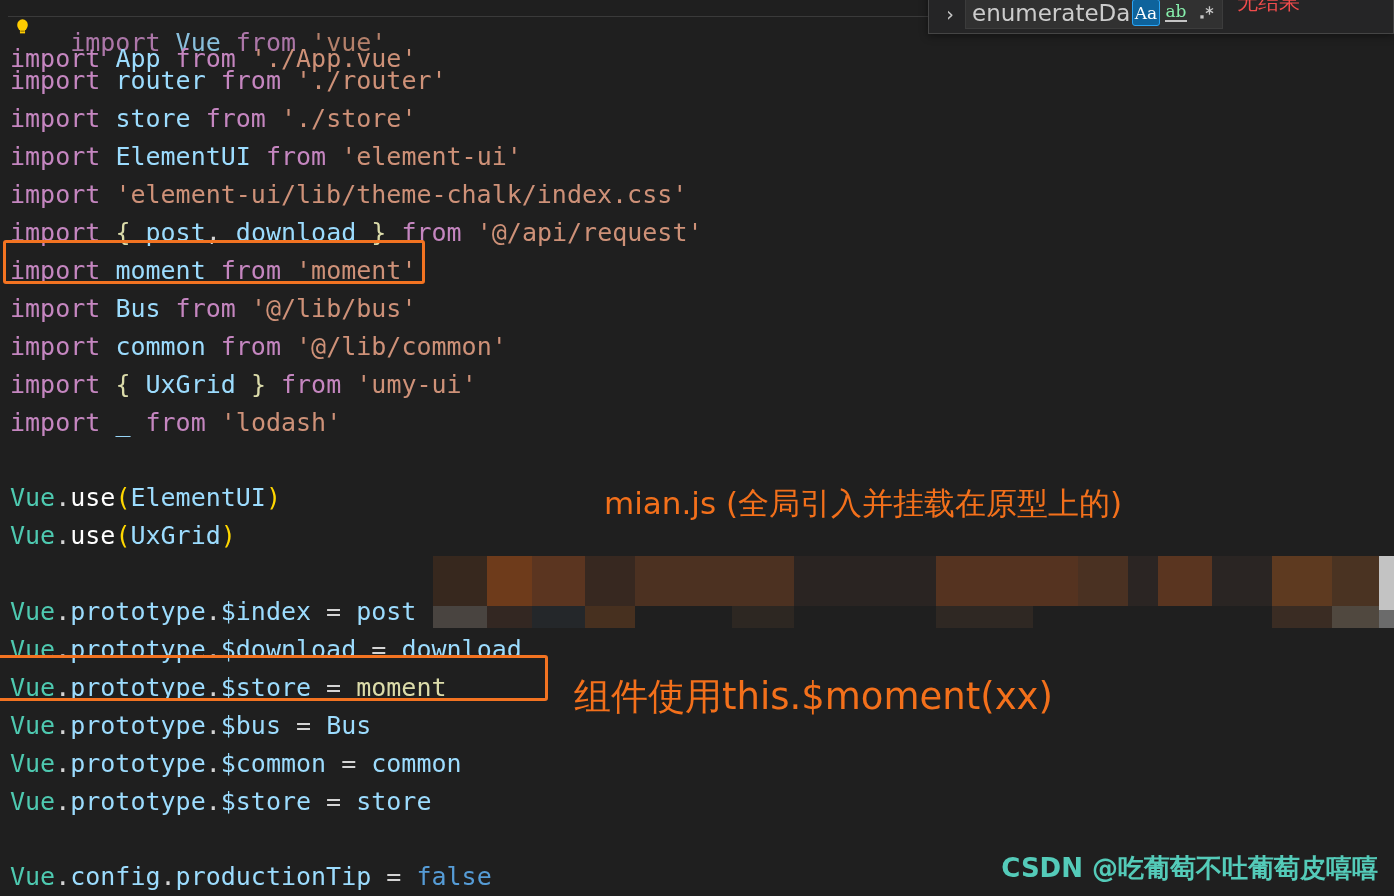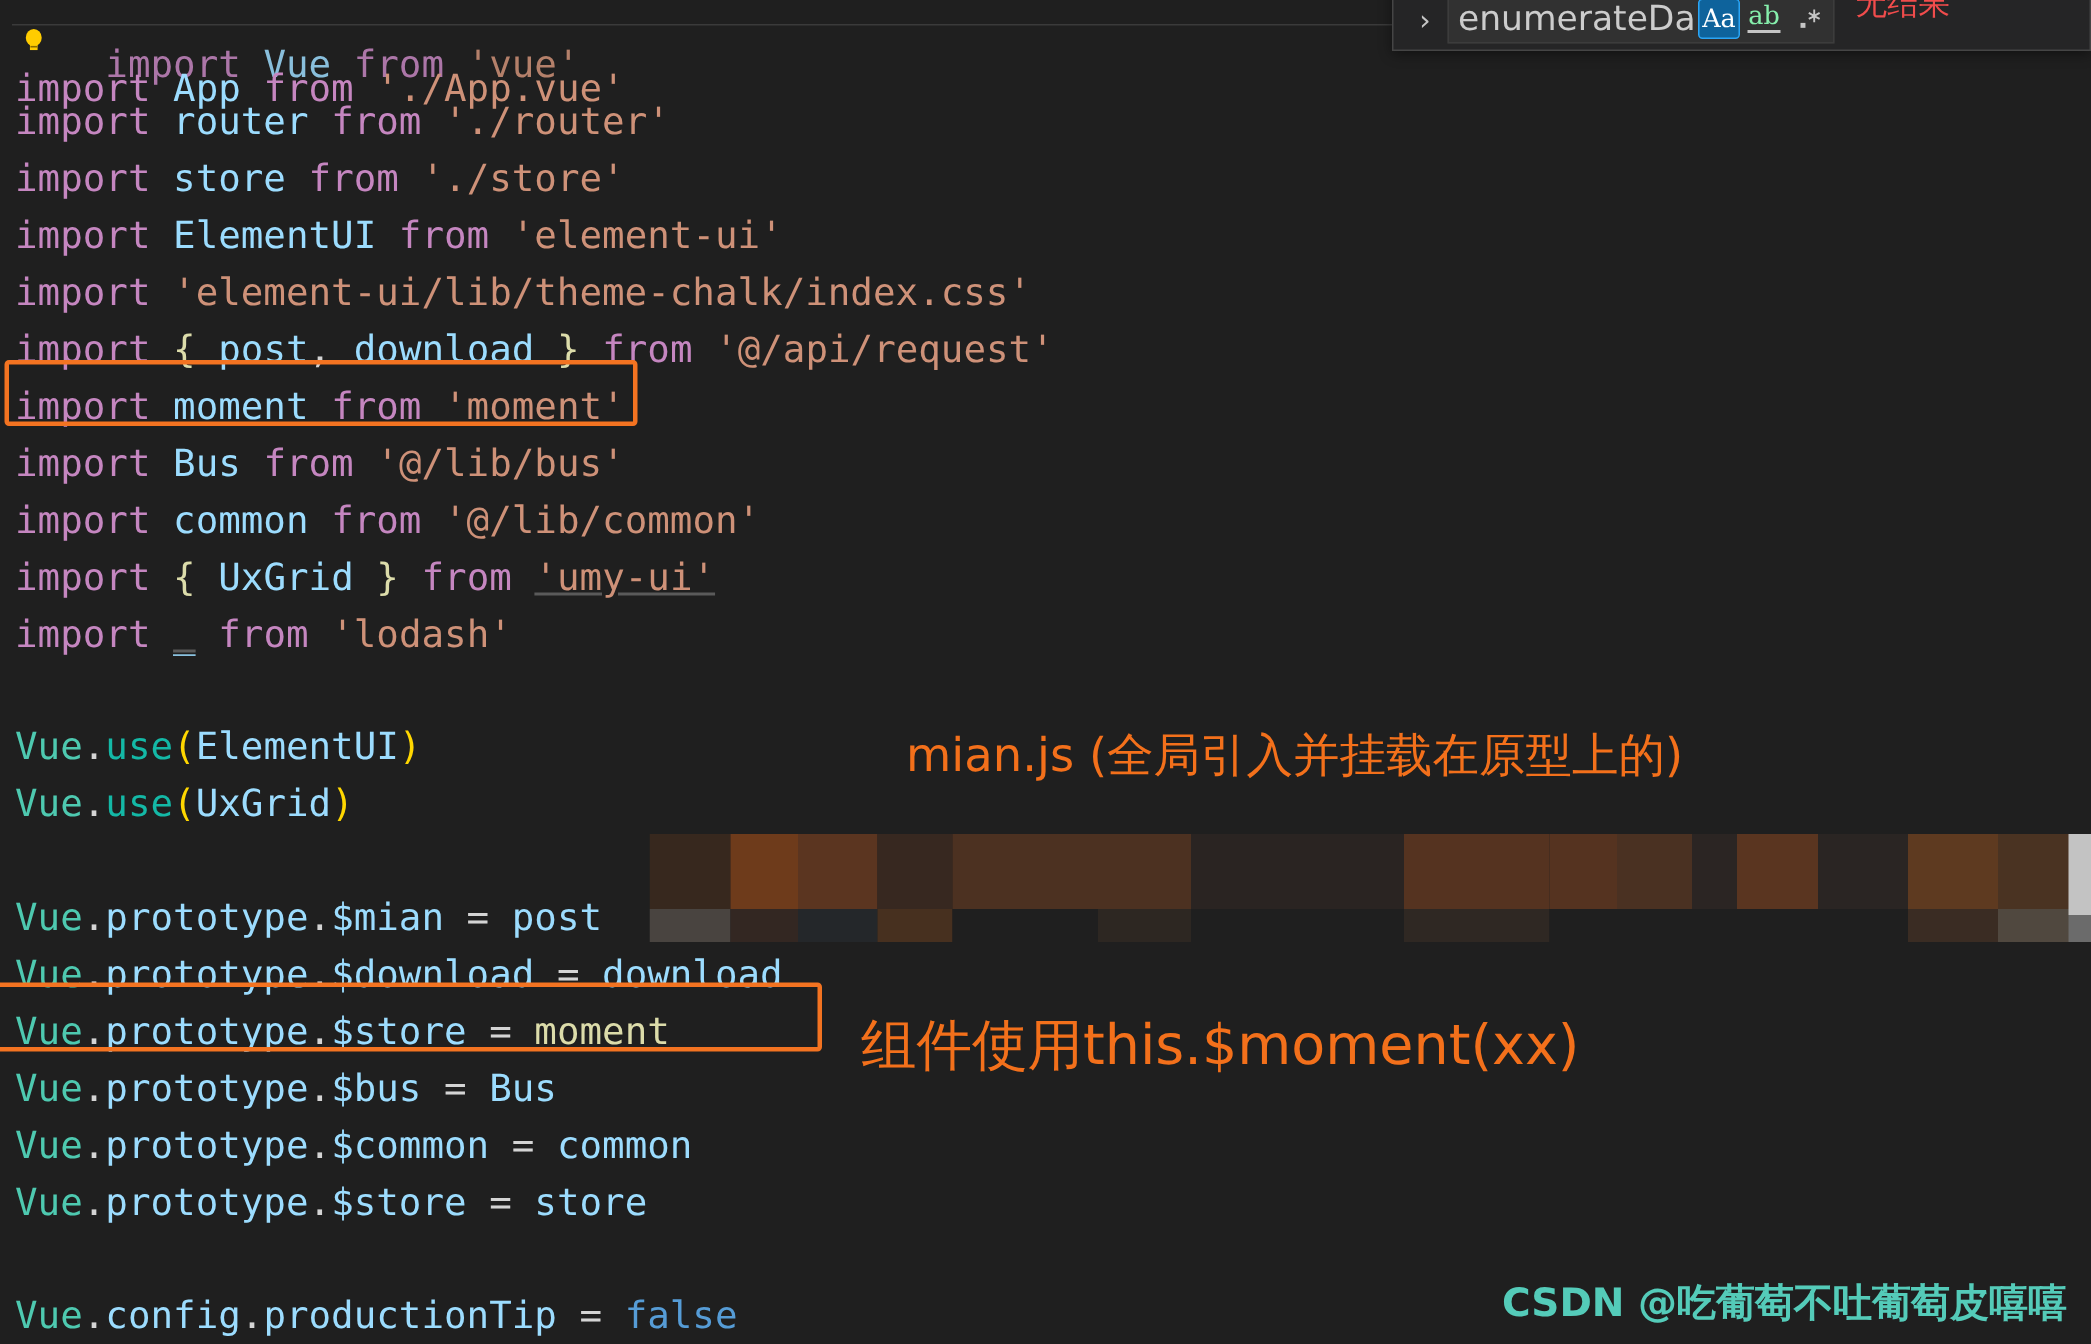--- a/index.html
+++ b/index.html
@@ -34,25 +34,25 @@
     letter-spacing: 0px;
   }
 
   
   .kw      { color: #c586c0; }   
   .ident   { color: #9cdcfe; }   
   .str     { color: #ce9178; }   
   .brace   { color: #dcdcaa; }   
   .punc    { color: #d4d4d4; }   
   .obj     { color: #4ec9b0; }   
-  .fn      { color: #14b8a6; }   
+  .fn      { color: #ffffff; }   
   .paren   { color: #ffd700; }   
   .val     { color: #569cd6; }   
   .lit     { color: #dcdcaa; }   
-  .under   { text-decoration: underline; text-decoration-color: #5a5a5a; }
+  .under   { text-decoration-color: #5a5a5a; }
 
   
   .clipped {
     top: -14px;
     opacity: .85;
   }
 
   
   .ruler {
     position: absolute;
@@ -273,21 +273,21 @@
       <div class="code-line" style="top: 138px;"><span class="kw">import</span><span class="punc"> </span><span class="ident">ElementUI</span><span class="punc"> </span><span class="kw">from</span><span class="punc"> </span><span class="str">'element-ui'</span></div>
       <div class="code-line" style="top: 176px;"><span class="kw">import</span><span class="punc"> </span><span class="str">'element-ui/lib/theme-chalk/index.css'</span></div>
       <div class="code-line" style="top: 214px;"><span class="kw">import</span><span class="punc"> </span><span class="brace">{</span><span class="punc"> </span><span class="ident">post</span><span class="punc">,</span><span class="punc"> </span><span class="ident">download</span><span class="punc"> </span><span class="brace">}</span><span class="punc"> </span><span class="kw">from</span><span class="punc"> </span><span class="str">'@/api/request'</span></div>
       <div class="code-line" style="top: 252px;"><span class="kw">import</span><span class="punc"> </span><span class="ident">moment</span><span class="punc"> </span><span class="kw">from</span><span class="punc"> </span><span class="str">'moment'</span></div>
       <div class="code-line" style="top: 290px;"><span class="kw">import</span><span class="punc"> </span><span class="ident">Bus</span><span class="punc"> </span><span class="kw">from</span><span class="punc"> </span><span class="str">'@/lib/bus'</span></div>
       <div class="code-line" style="top: 328px;"><span class="kw">import</span><span class="punc"> </span><span class="ident">common</span><span class="punc"> </span><span class="kw">from</span><span class="punc"> </span><span class="str">'@/lib/common'</span></div>
       <div class="code-line" style="top: 366px;"><span class="kw">import</span><span class="punc"> </span><span class="brace">{</span><span class="punc"> </span><span class="ident">UxGrid</span><span class="punc"> </span><span class="brace">}</span><span class="punc"> </span><span class="kw">from</span><span class="punc"> </span><span class="str under">'umy-ui'</span></div>
       <div class="code-line" style="top: 404px;"><span class="kw">import</span><span class="punc"> </span><span class="ident under">_</span><span class="punc"> </span><span class="kw">from</span><span class="punc"> </span><span class="str">'lodash'</span></div>
       <div class="code-line" style="top: 479px;"><span class="obj">Vue</span><span class="punc">.</span><span class="fn">use</span><span class="paren">(</span><span class="ident">ElementUI</span><span class="paren">)</span></div>
       <div class="code-line" style="top: 517px;"><span class="obj">Vue</span><span class="punc">.</span><span class="fn">use</span><span class="paren">(</span><span class="ident">UxGrid</span><span class="paren">)</span></div>
-      <div class="code-line" style="top: 593px;"><span class="obj">Vue</span><span class="punc">.</span><span class="ident">prototype</span><span class="punc">.</span><span class="ident">$mian</span><span class="punc"> = </span><span class="ident">post</span></div>
+      <div class="code-line" style="top: 593px;"><span class="obj">Vue</span><span class="punc">.</span><span class="ident">prototype</span><span class="punc">.</span><span class="ident">$index</span><span class="punc"> = </span><span class="ident">post</span></div>
       <div class="code-line" style="top: 631px;"><span class="obj">Vue</span><span class="punc">.</span><span class="ident">prototype</span><span class="punc">.</span><span class="ident">$download</span><span class="punc"> = </span><span class="ident">download</span></div>
       <div class="code-line" style="top: 669px;"><span class="obj">Vue</span><span class="punc">.</span><span class="ident">prototype</span><span class="punc">.</span><span class="ident">$store</span><span class="punc"> = </span><span class="lit">moment</span></div>
       <div class="code-line" style="top: 707px;"><span class="obj">Vue</span><span class="punc">.</span><span class="ident">prototype</span><span class="punc">.</span><span class="ident">$bus</span><span class="punc"> = </span><span class="ident">Bus</span></div>
       <div class="code-line" style="top: 745px;"><span class="obj">Vue</span><span class="punc">.</span><span class="ident">prototype</span><span class="punc">.</span><span class="ident">$common</span><span class="punc"> = </span><span class="ident">common</span></div>
       <div class="code-line" style="top: 783px;"><span class="obj">Vue</span><span class="punc">.</span><span class="ident">prototype</span><span class="punc">.</span><span class="ident">$store</span><span class="punc"> = </span><span class="ident">store</span></div>
       <div class="code-line" style="top: 858px;"><span class="obj">Vue</span><span class="punc">.</span><span class="ident">config</span><span class="punc">.</span><span class="ident">productionTip</span><span class="punc"> = </span><span class="val">false</span></div>
     </div>
 
   <div id="mosaic">
       <div style="background: rgb(55, 40, 30);"></div>

